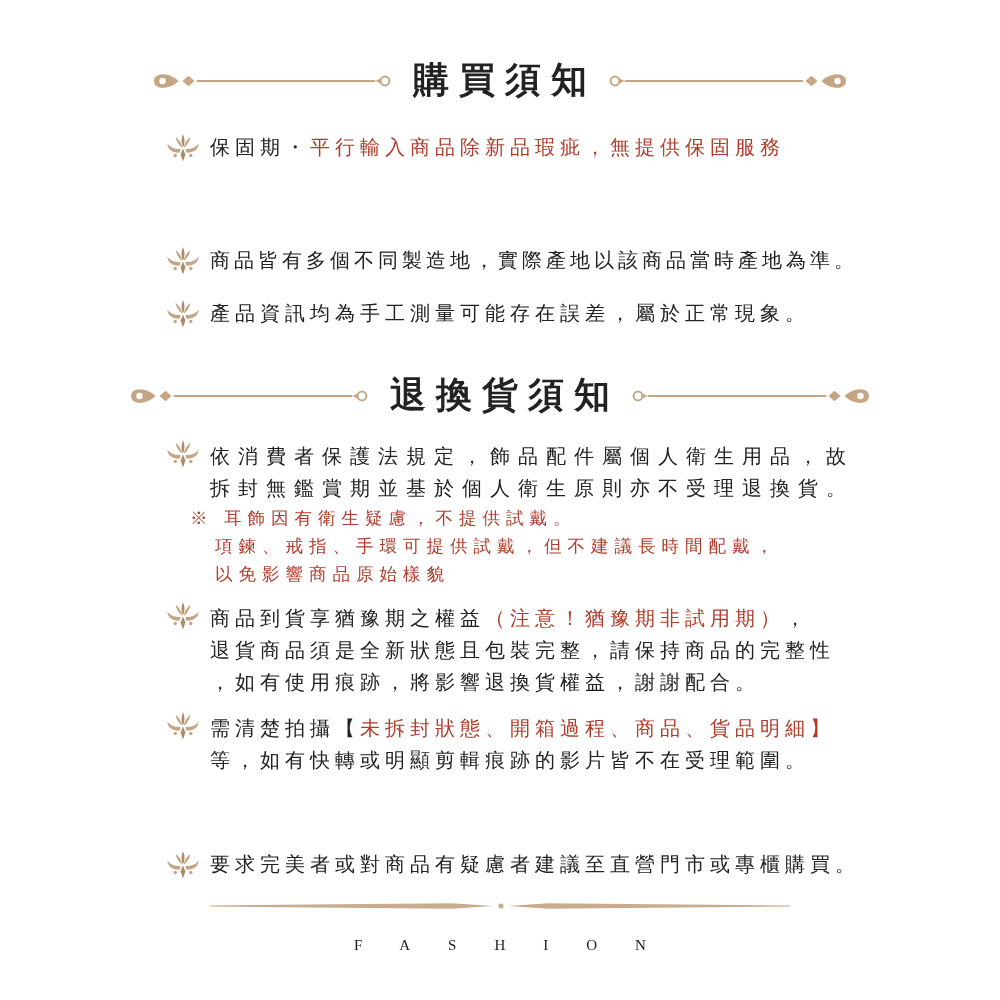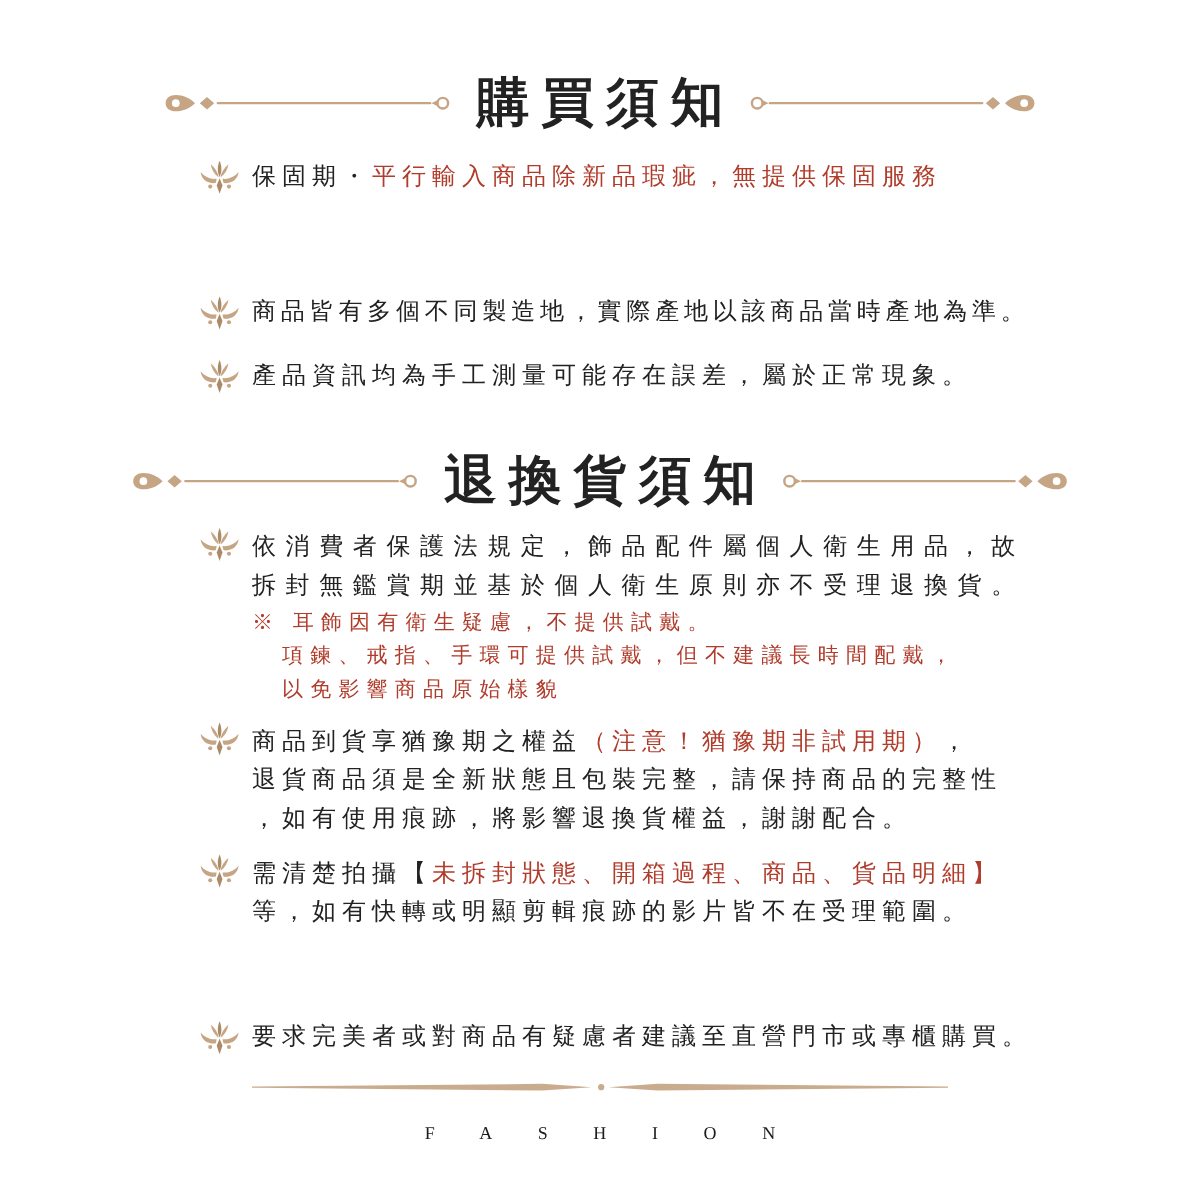--- a/index.html
+++ b/index.html
@@ -12,36 +12,36 @@
   .page{
     position:relative;width:1000px;height:1000px;background:#ffffff;overflow:hidden;
     font-family:"Liberation Serif","DejaVu Serif",serif;color:var(--ink);
   }
   
   .section-header{
     position:absolute;left:0;width:100%;
     display:flex;align-items:center;justify-content:center;gap:20px;
   }
   .section-title{
-    font-size:44px;font-weight:700;letter-spacing:10px;margin-right:-10px;
+    font-size:36px;font-weight:700;letter-spacing:10px;margin-right:-10px;
     color:var(--ink);white-space:nowrap;
   }
   .rule{width:240px;height:20px;color:var(--tan);flex:0 0 auto;}
   
   .bullet{position:absolute;left:166px;display:flex;align-items:flex-start;}
   .sprig{width:34px;height:30px;flex:0 0 34px;margin-right:10px;margin-top:-1px;color:var(--tan);}
   .b-text{font-size:20px;line-height:26px;letter-spacing:5px;color:var(--ink);white-space:nowrap;}
   .multi .b-text{line-height:32px;}
   .ls4 .b-text{letter-spacing:4px;}
   .ls8 .b-text{letter-spacing:8px;}
   .red{color:var(--accent);}
   .ink{color:var(--ink);}
   
   .note{
-    position:absolute;left:210px;color:var(--accent);
+    position:absolute;left:190px;color:var(--accent);
     font-size:17.5px;line-height:28px;letter-spacing:6px;white-space:nowrap;
   }
   .note .indent{padding-left:25px;}
   
   .footer-rule{position:absolute;left:210px;width:580px;height:14px;color:var(--tan);opacity:.92;}
   .brand-row{position:absolute;left:0;width:100%;text-align:center;}
   .brand{
     font-size:15px;letter-spacing:38px;margin-right:-38px;color:#1c1c1c;
     font-family:"Liberation Serif","DejaVu Serif",serif;white-space:nowrap;
   }

